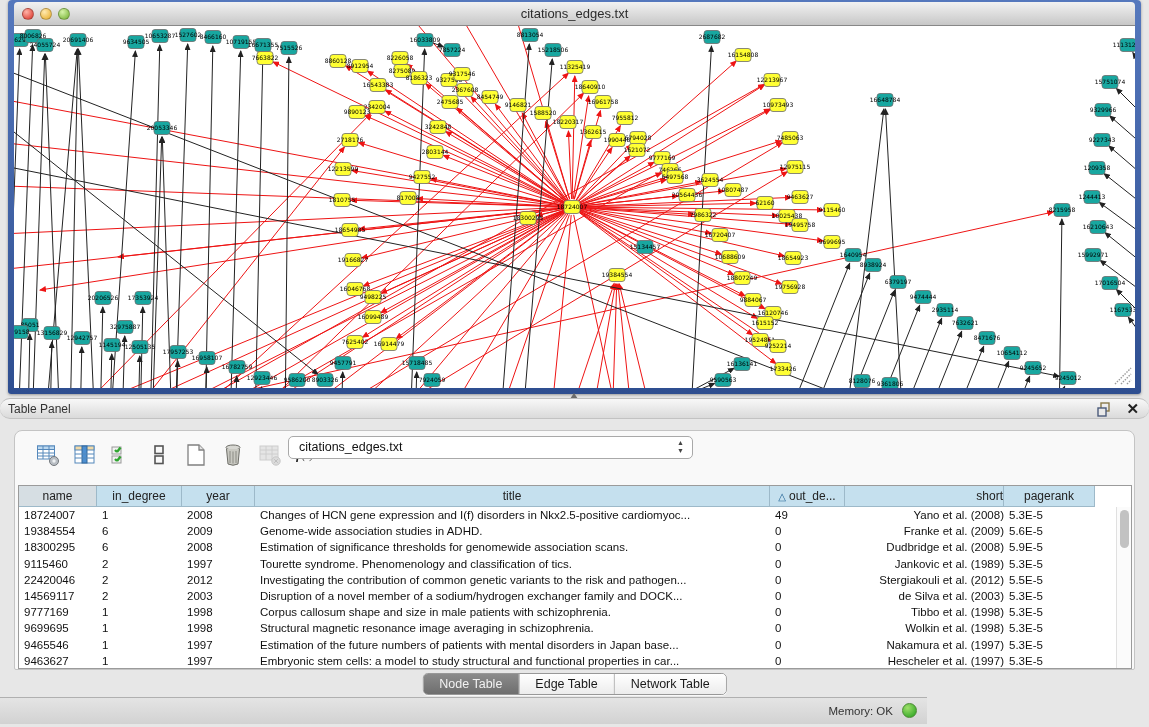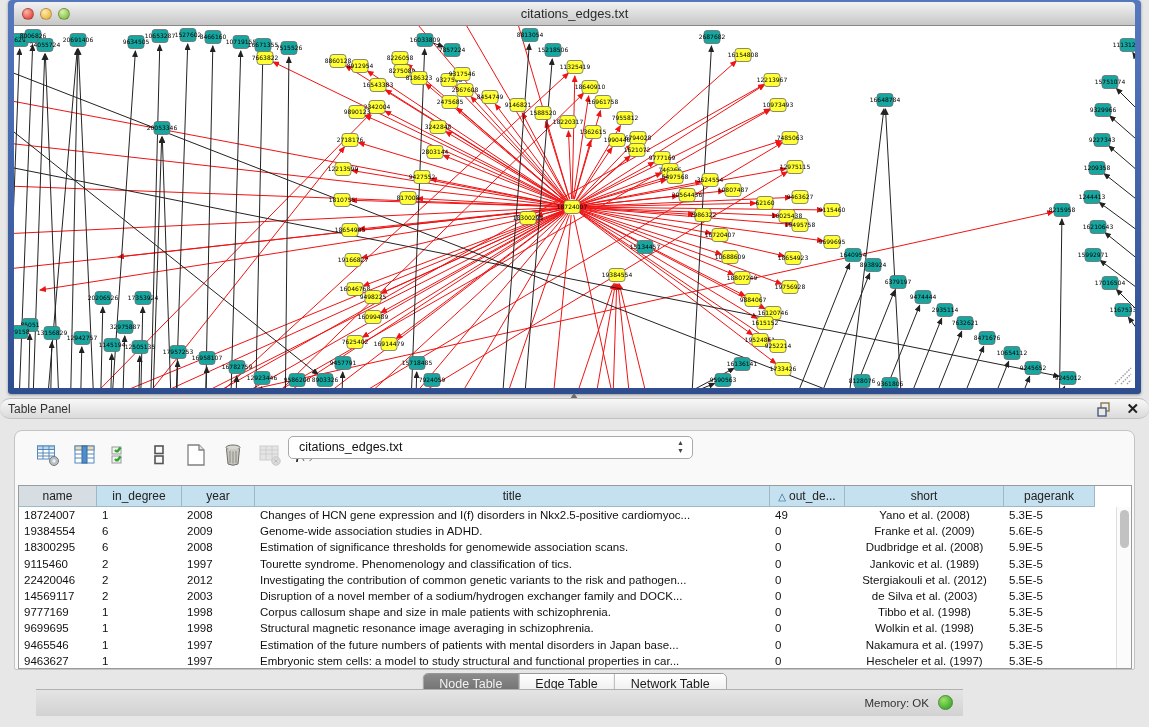--- a/index.html
+++ b/index.html
@@ -48,38 +48,38 @@
   .table-box { position:absolute; left:3px; top:54px; width:1114px; height:184px;
     background:#fff; border:1px solid #9b9b9b; overflow:hidden; }
   .thead { display:flex; height:21px; font-size:12px; }
   .th { background:#c5e0ee; border-right:1px solid #9db9c9; border-bottom:1px solid #9db9c9;
     text-align:center; line-height:20px; overflow:hidden; white-space:nowrap; cursor:pointer; }
   .th:first-child { background:#d6dee3; }
   .sortglyph { color:#1d5f93; font-size:10px; margin-right:3px; }
   .trow { display:flex; height:16.2px; font-size:11.5px; line-height:16px; cursor:default; }
   .td { overflow:hidden; white-space:nowrap; padding-left:5px; color:#111; }
   .c0{width:78px} .c1{width:85px} .c2{width:73px} .c3{width:515px}
-  .c4{width:75px} .c5{width:159px; text-align:center; padding-left:0} .c6{width:91px}
+  .c4{width:75px} .c5{width:159px; text-align:right; padding-left:0} .c6{width:91px}
   .vscroll { position:absolute; right:0; top:21px; bottom:0; width:15px; background:#fbfbfb;
     border-left:1px solid #e0e0e0; }
   .vthumb { position:absolute; left:3px; top:3px; width:9px; height:38px;
     background:#c2c2c2; border-radius:5px; cursor:pointer; }
 
   
   .tabs { position:absolute; left:50%; transform:translateX(-50%); top:673px; height:22px;
     display:flex; border:1px solid #989898; border-radius:5px; overflow:hidden;
     background:#fff; box-shadow:0 1px 0 rgba(255,255,255,.7); }
   .seg { padding:0 16px; font-size:12.5px; line-height:20px; color:#1a1a1a;
     background:linear-gradient(#ffffff,#ececec); border-left:1px solid #b5b5b5; cursor:pointer; }
   .seg:first-child { border-left:none; }
   .seg.sel { background:linear-gradient(#8b8b8b,#6e6e6e); color:#f2f2f2; }
 
   
-  .statusbar { position:absolute; left:0; bottom:11px; width:927px; height:27px;
-    background:linear-gradient(#e4e4e4,#d2d2d2); border-top:1px solid #b0b0b0;margin-left:36px; }
+  .statusbar { position:absolute; left:0; bottom:3px; width:927px; height:27px;
+    background:linear-gradient(#e4e4e4,#d2d2d2); border-top:1px solid #b0b0b0; }
   .memory { position:absolute; right:34px; top:7px; font-size:11.5px; color:#333; }
   .memdot { position:absolute; right:10px; top:5px; width:15px; height:15px; border-radius:50%;
     border:1px solid #4c8a33; background:radial-gradient(circle at 35% 30%, #9fe06a, #3fae2f 75%); }
 
   .split-handle { position:absolute; left:570px; top:393px; width:0; height:0;
     border-left:4px solid transparent; border-right:4px solid transparent;
     border-bottom:6px solid #6b6b6b; }
 </style>
 </head>
 <body>

